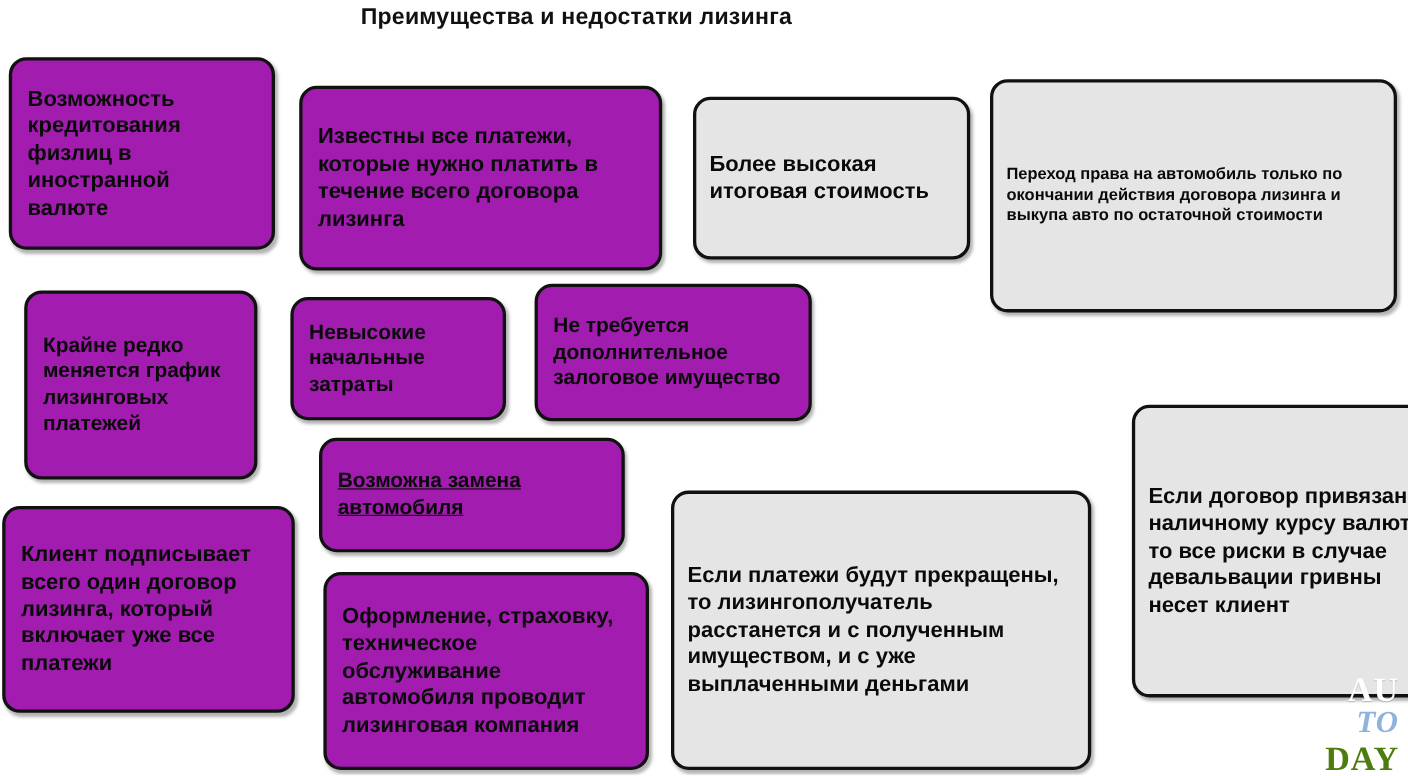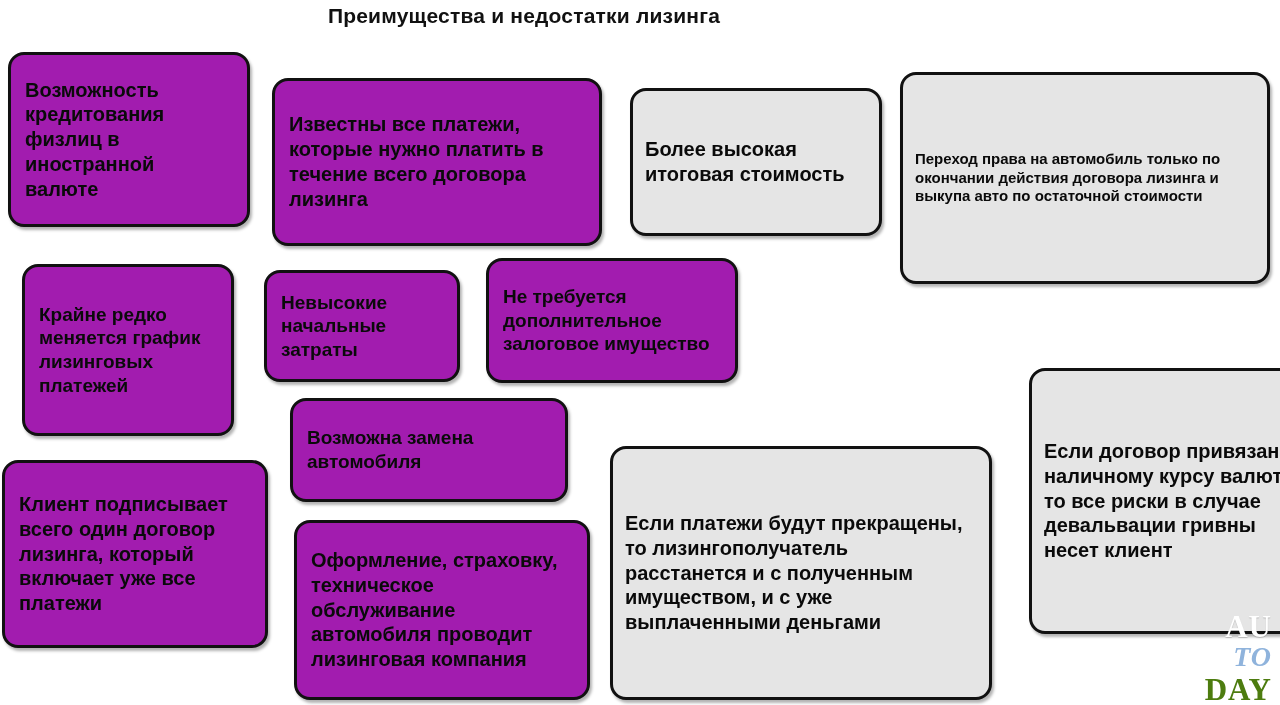--- a/index.html
+++ b/index.html
@@ -52,21 +52,21 @@
     background: #e5e5e5;
     padding-left: 12px;
   }
 
   
   #pro-0 { left: 8px;   top: 52px;  width: 242px; height: 175px; font-size: 20px; }
   #pro-1 { left: 272px; top: 78px;  width: 330px; height: 168px; font-size: 20px; }
   #pro-2 { left: 22px;  top: 264px; width: 212px; height: 172px; font-size: 19px; }
   #pro-3 { left: 264px; top: 270px; width: 196px; height: 112px; font-size: 19px; }
   #pro-4 { left: 470px; top: 258px; width: 252px; height: 125px; font-size: 19px; margin-left: 16px; }
-  #pro-5 { left: 290px; top: 398px; width: 278px; height: 104px; font-size: 19px; }
+  #pro-5 { left: 290px; top: 398px; width: 278px; height: 104px; font-size: 19px; text-decoration: underline; }
   #pro-6 { left: 2px;   top: 460px; width: 266px; height: 188px; font-size: 20px; }
   #pro-7 { left: 294px; top: 520px; width: 296px; height: 180px; font-size: 20px; }
 
   
   #con-0 { left: 630px;  top: 88px;  width: 252px; height: 148px; font-size: 20px; }
   #con-1 { left: 900px;  top: 72px;  width: 370px; height: 212px; font-size: 15px; }
   #con-2 { left: 757px;  top: 307px; width: 244px; height: 106px; font-size: 20px; }
   #con-3 { left: 1029px; top: 368px; width: 288px; height: 266px; font-size: 20px; }
   #con-4 { left: 610px;  top: 446px; width: 382px; height: 254px; font-size: 20px; }
 

